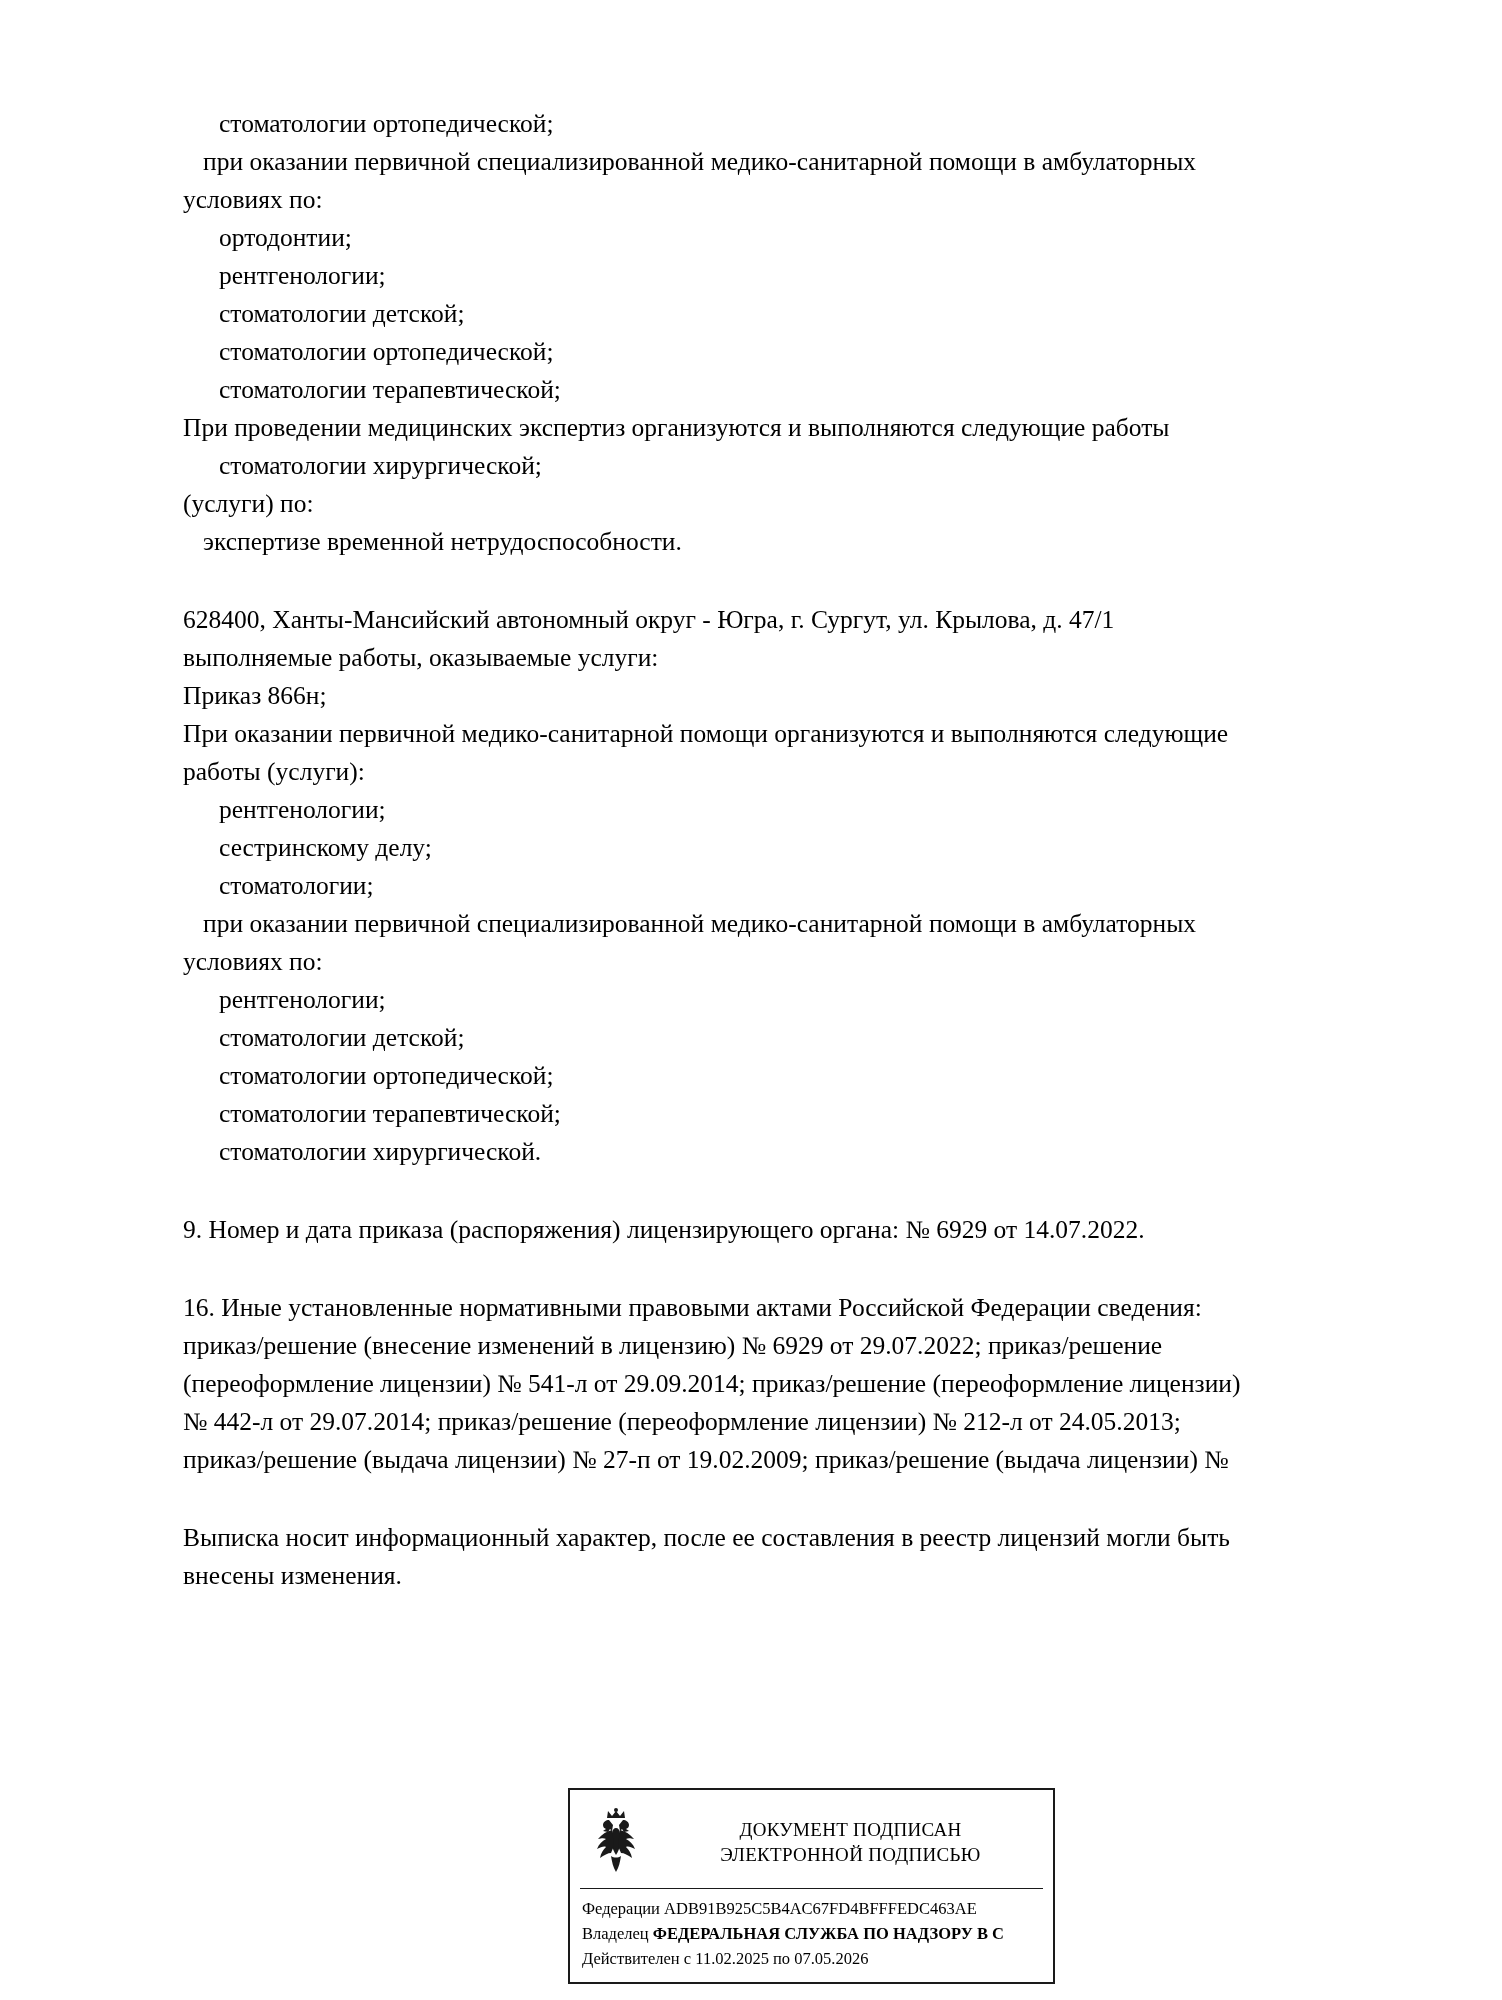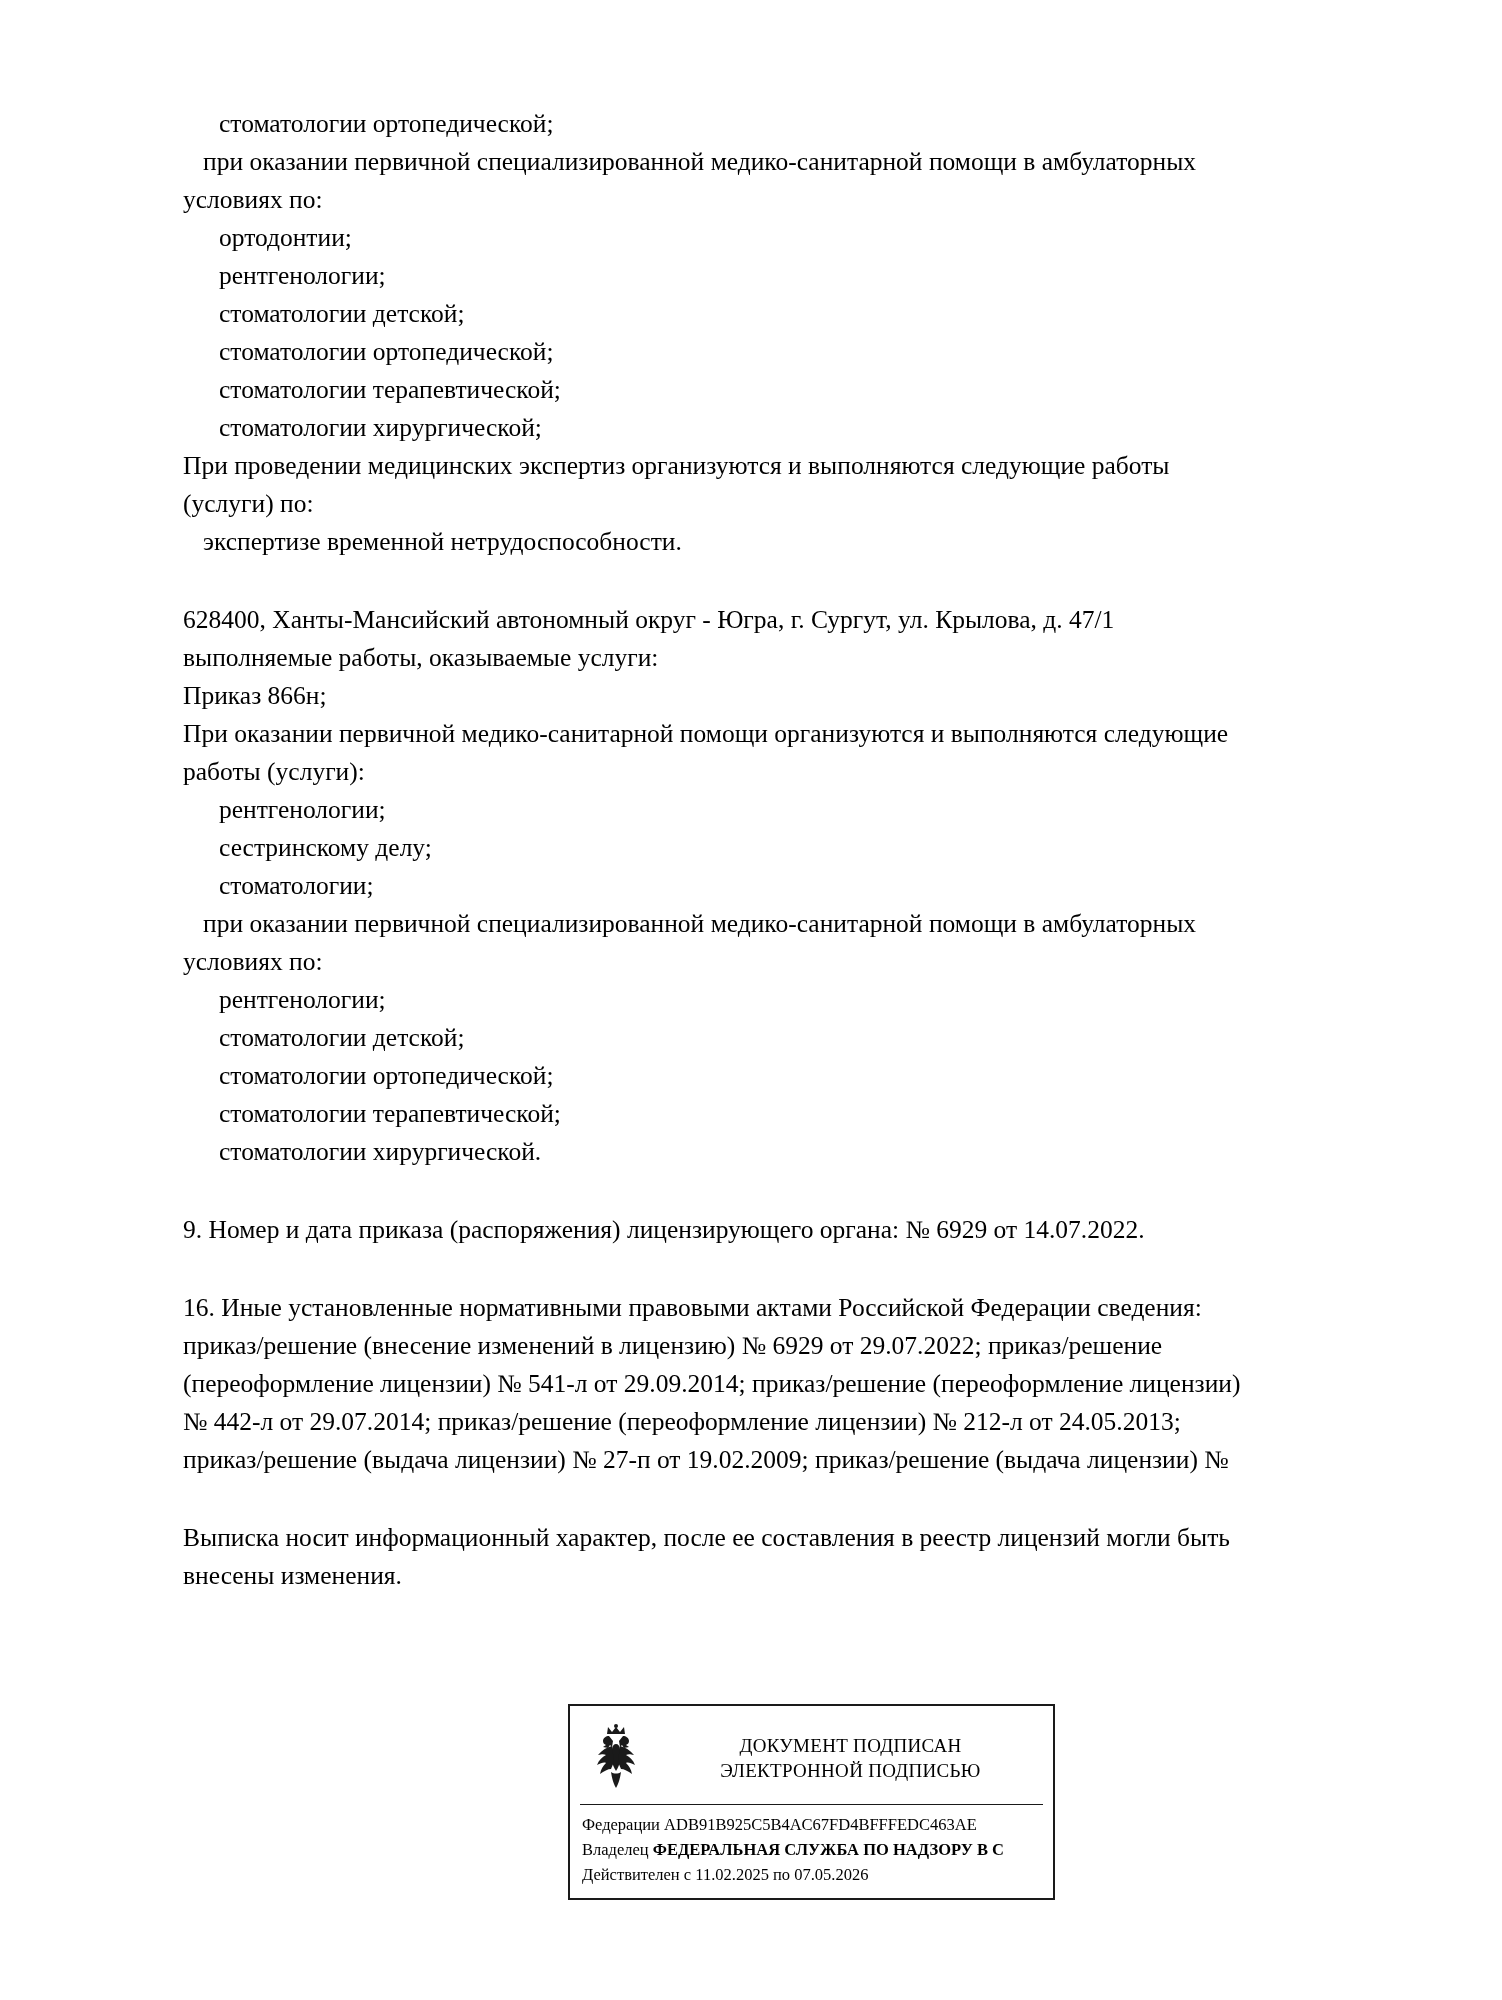--- a/index.html
+++ b/index.html
@@ -31,21 +31,21 @@
   }
   .indent-1 { padding-left: 20px; }
   .indent-2 { padding-left: 36px; }
   .gap-md { height: 40px; }
   .block { margin: 0; }
 
   
   .stamp {
     position: absolute;
     left: 553px;
-    top: 1704px;
+    top: 1788px;
     width: 487px;
     height: 196px;
     border: 2px solid #1a1a1a;
     box-sizing: border-box;
     background: #ffffff;
   }
   .stamp-top {
     display: flex;
     align-items: center;
     height: 92px;
@@ -90,22 +90,22 @@
 
     <div class="block">
       <div class="line indent-2">стоматологии ортопедической;</div>
       <div class="line indent-1">при оказании первичной специализированной медико-санитарной помощи в амбулаторных</div>
       <div class="line">условиях по:</div>
       <div class="line indent-2">ортодонтии;</div>
       <div class="line indent-2">рентгенологии;</div>
       <div class="line indent-2">стоматологии детской;</div>
       <div class="line indent-2">стоматологии ортопедической;</div>
       <div class="line indent-2">стоматологии терапевтической;</div>
+      <div class="line">При проведении медицинских экспертиз организуются и выполняются следующие работы</div>
       <div class="line indent-2">стоматологии хирургической;</div>
-      <div class="line">При проведении медицинских экспертиз организуются и выполняются следующие работы</div>
       <div class="line">(услуги) по:</div>
       <div class="line indent-1">экспертизе временной нетрудоспособности.</div>
     </div>
 
     <div class="gap-md"></div>
 
     <div class="block">
       <div class="line">628400, Ханты-Мансийский автономный округ - Югра, г. Сургут, ул. Крылова, д. 47/1</div>
       <div class="line">выполняемые работы, оказываемые услуги:</div>
       <div class="line">Приказ 866н;</div>

